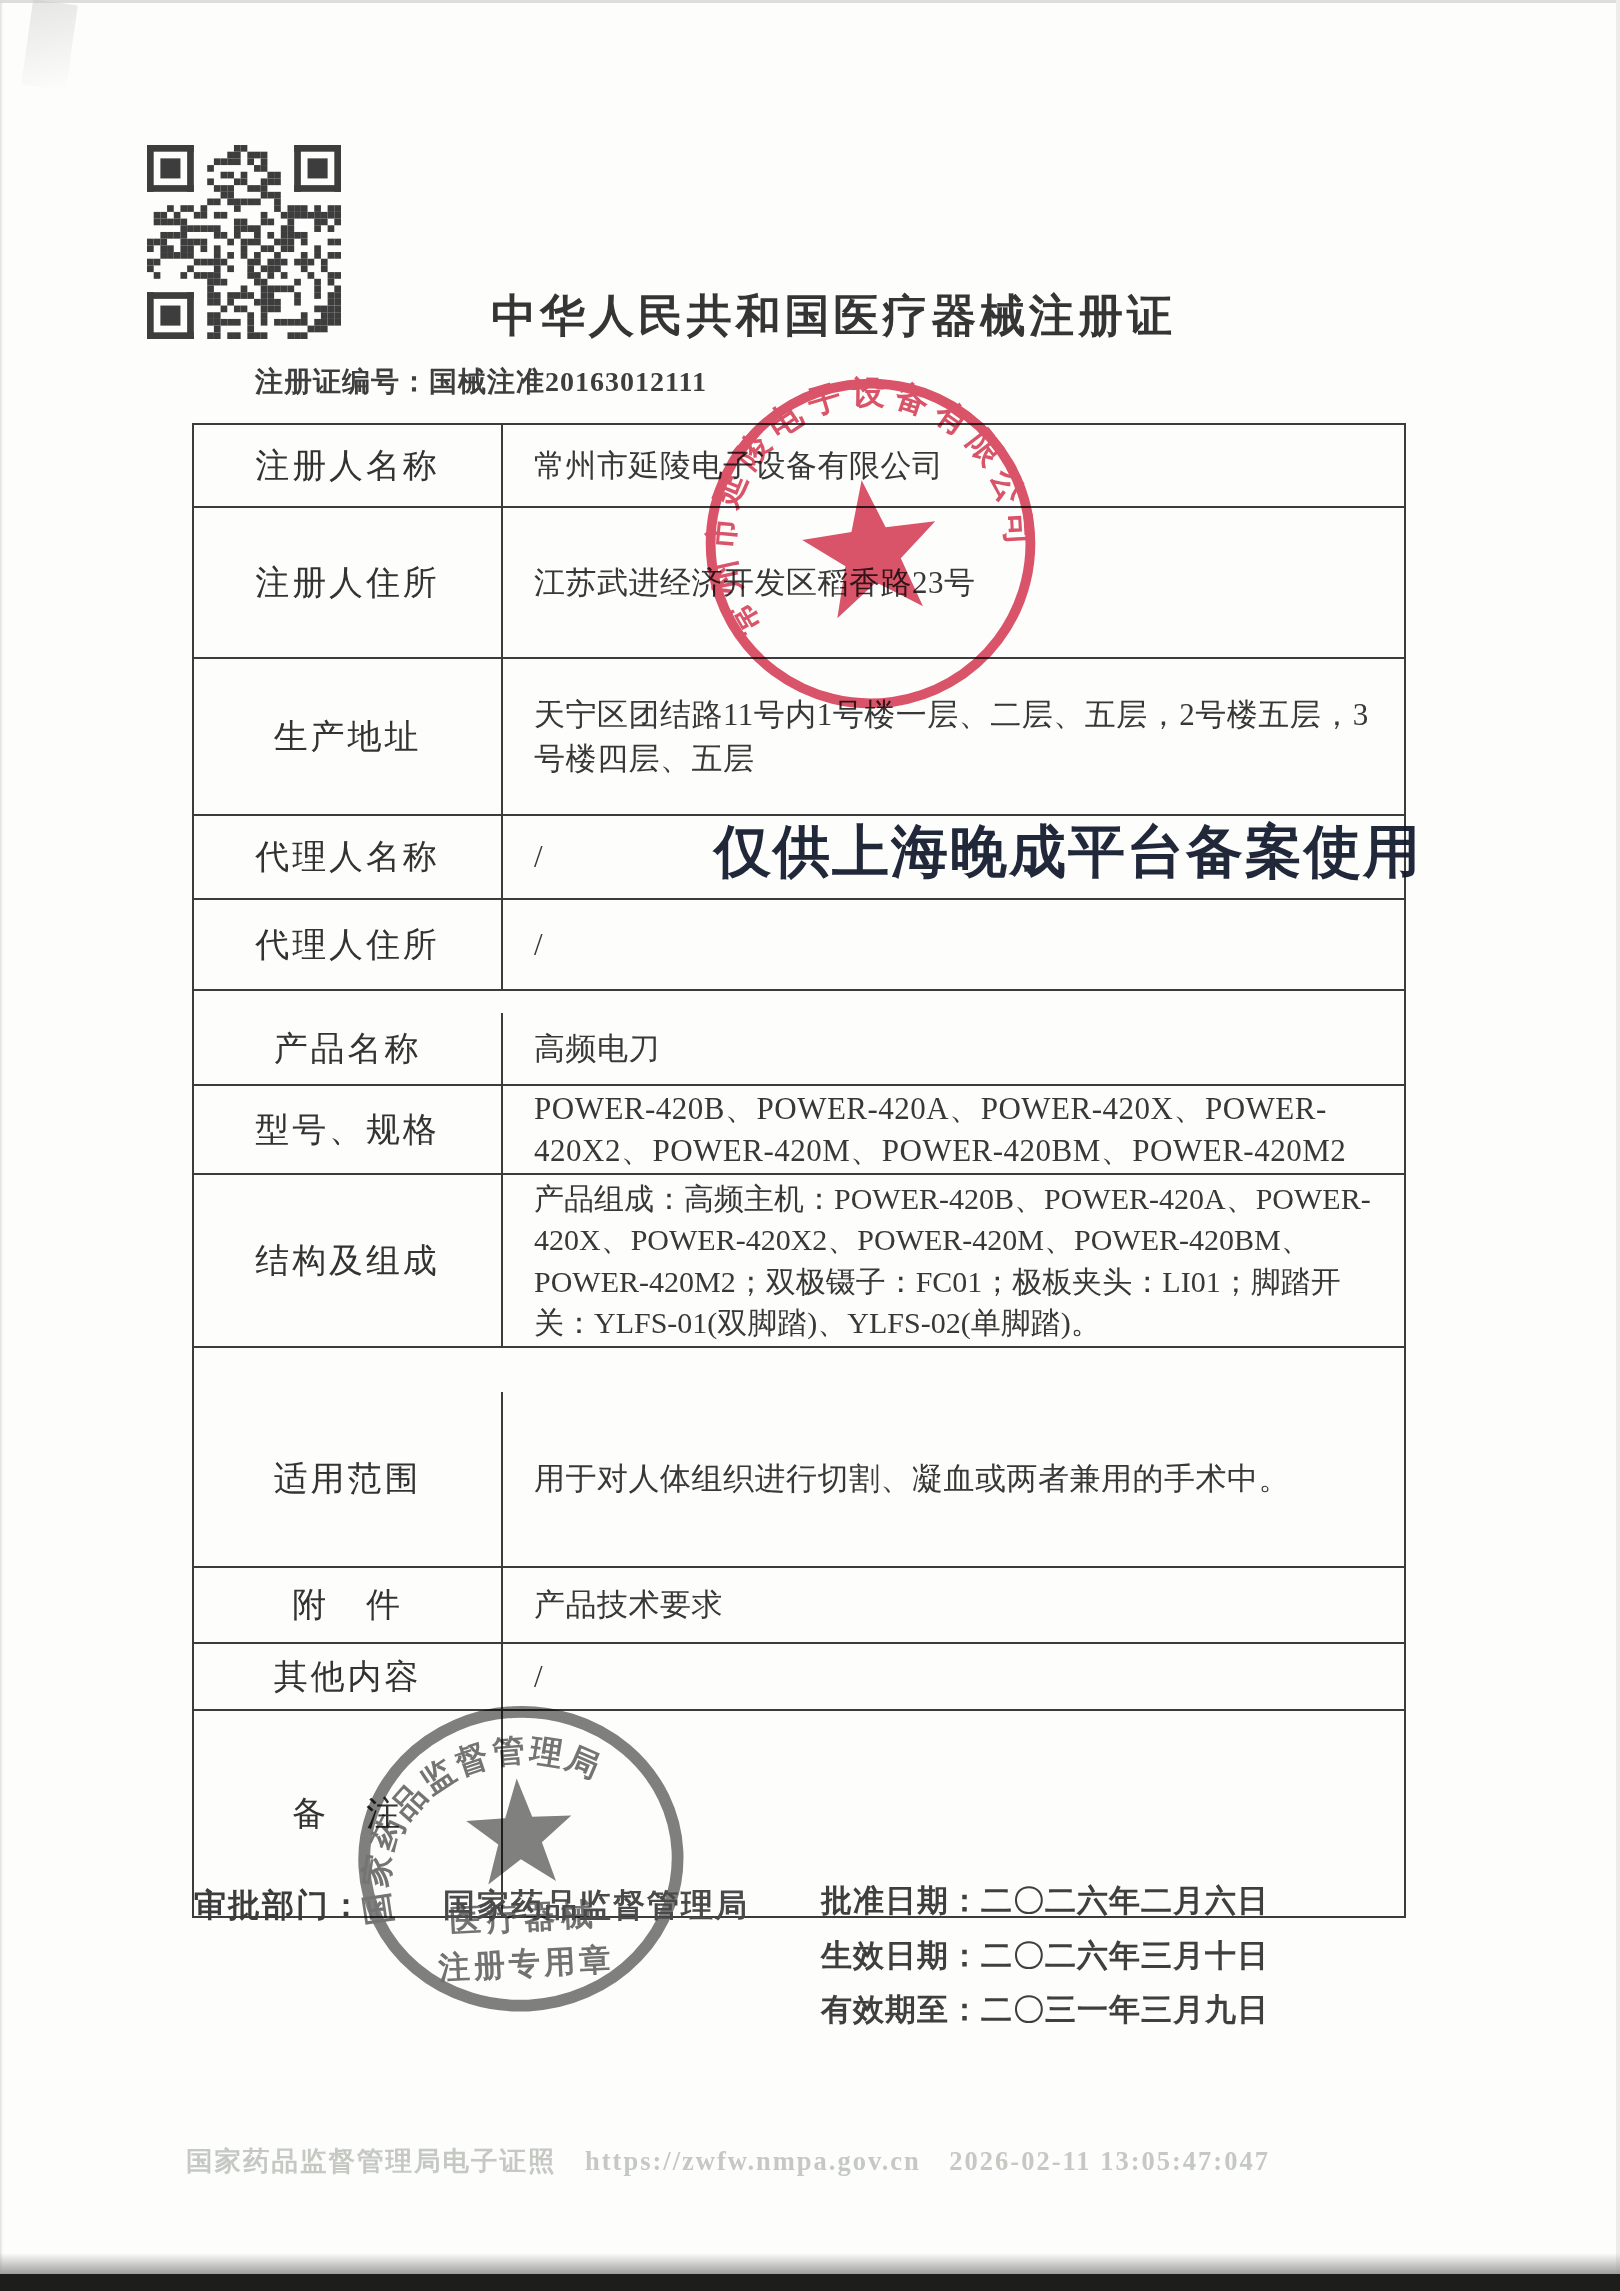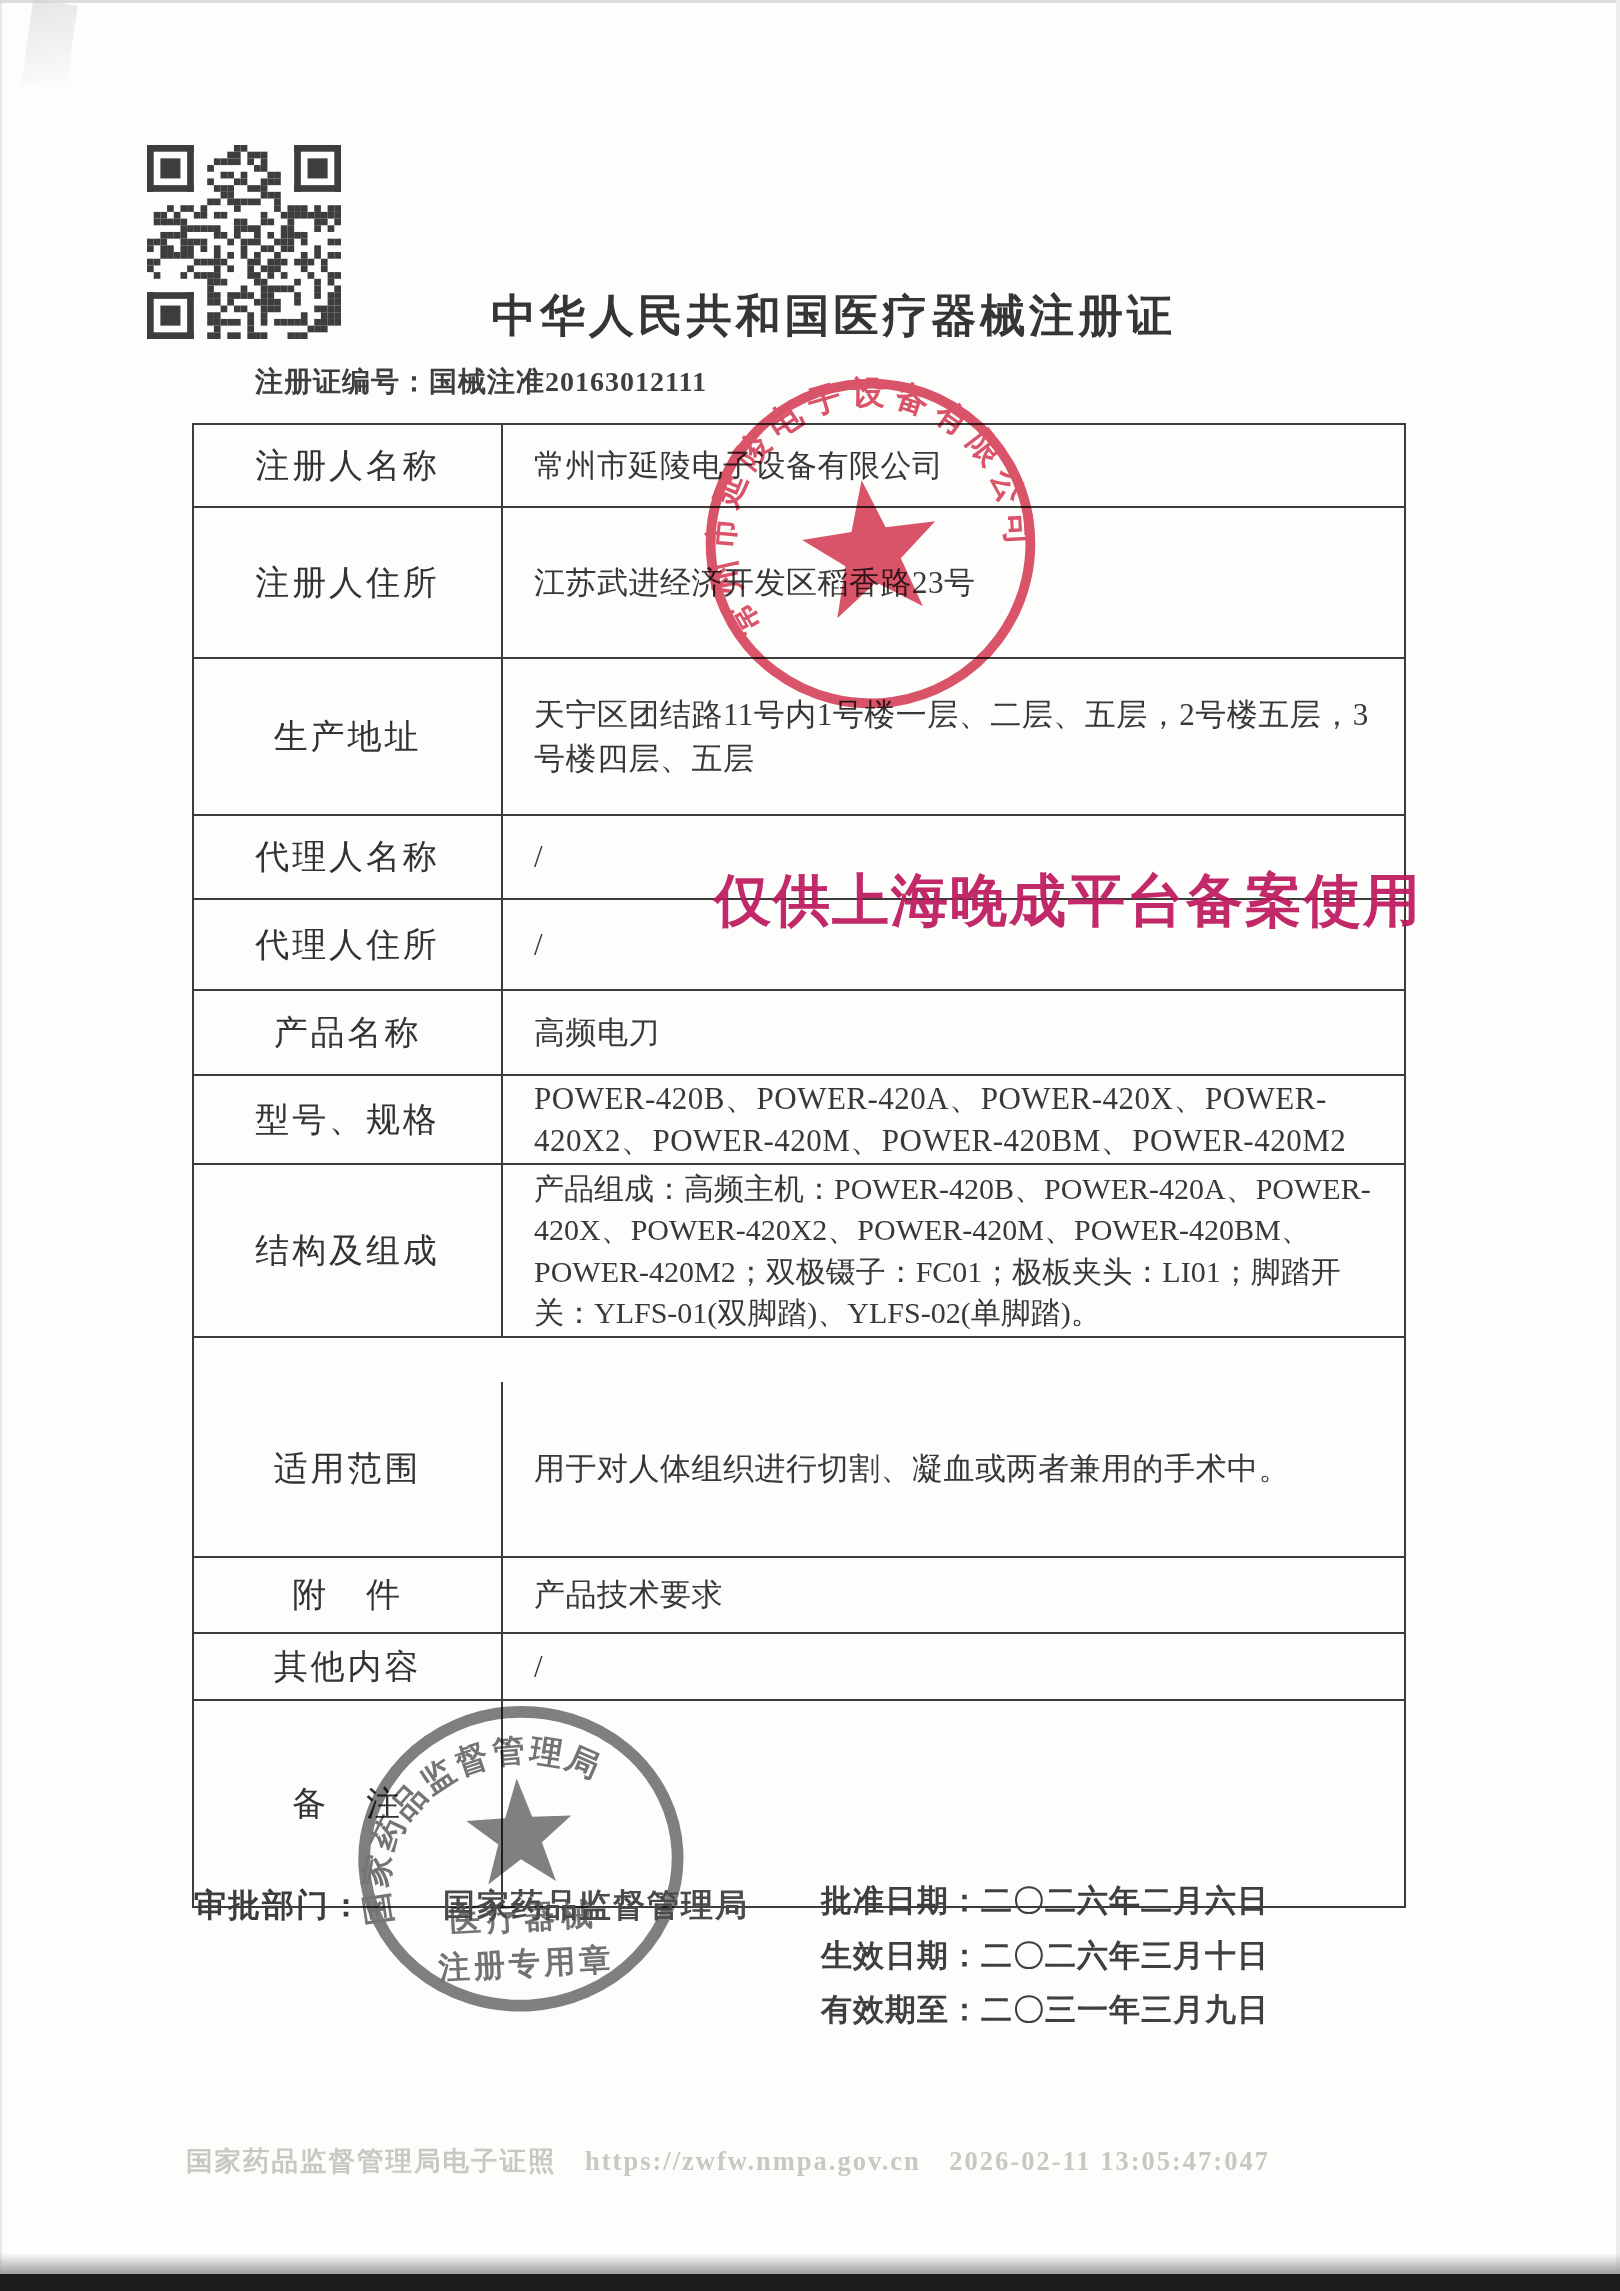--- a/index.html
+++ b/index.html
@@ -41,30 +41,30 @@
     width:309px;flex:0 0 309px;border-right:2px solid #3c3c3c;box-sizing:border-box;
     display:flex;align-items:center;justify-content:center;
     font-size:34px;letter-spacing:2.9px;color:#333;font-weight:500;text-align:center;
   }
   .tvalue{
     flex:1;display:flex;align-items:center;box-sizing:border-box;
     padding:7.8px 25.5px 7.8px 31px;font-size:31px;line-height:1.4;color:#383838;
     letter-spacing:0.5px;
   }
   .r1{height:83px;} .r2{height:151px;} .r3{height:157px;} .r4{height:84px;}
-  .r5{height:91px;} .r6{height:85px;} .r7{height:89px;} .r8{height:173px;}
+  .r5{height:91px;} .r6{height:73px;margin-top:22px;} .r7{height:89px;} .r8{height:173px;}
   .r9{height:176px;margin-top:44px;} .r10{height:76px;} .r11{height:67px;} .r12{height:205px;}
   .r8 .tvalue{font-size:30px;line-height:1.38;letter-spacing:0;}
   .r7 .tvalue{line-height:1.35;}
 
   
   .watermark{
-    position:absolute;left:714px;top:863px;
+    position:absolute;left:714px;top:814px;
     font-family:"Liberation Sans","DejaVu Sans",sans-serif;
-    font-size:57px;font-weight:600;color:#be185d;letter-spacing:2px;opacity:.92;
+    font-size:57px;font-weight:600;color:#0f172a;letter-spacing:2px;opacity:.92;
     white-space:nowrap;
   }
 
   
   .approval-label{position:absolute;left:194px;top:1884px;font-size:32px;font-weight:600;color:#3c3c3c;letter-spacing:2px;}
   .approval-value{position:absolute;left:443px;top:1884px;font-size:32px;font-weight:600;color:#4a4a4a;letter-spacing:2px;}
   .dates{position:absolute;left:821px;top:1880px;font-size:31px;font-weight:600;color:#3f3f3f;}
   .dates .dline{margin-bottom:12.7px;letter-spacing:1px;white-space:nowrap;}
   .ecert{
     position:absolute;left:186px;top:2143px;font-size:26.5px;color:#c5c9c2;

